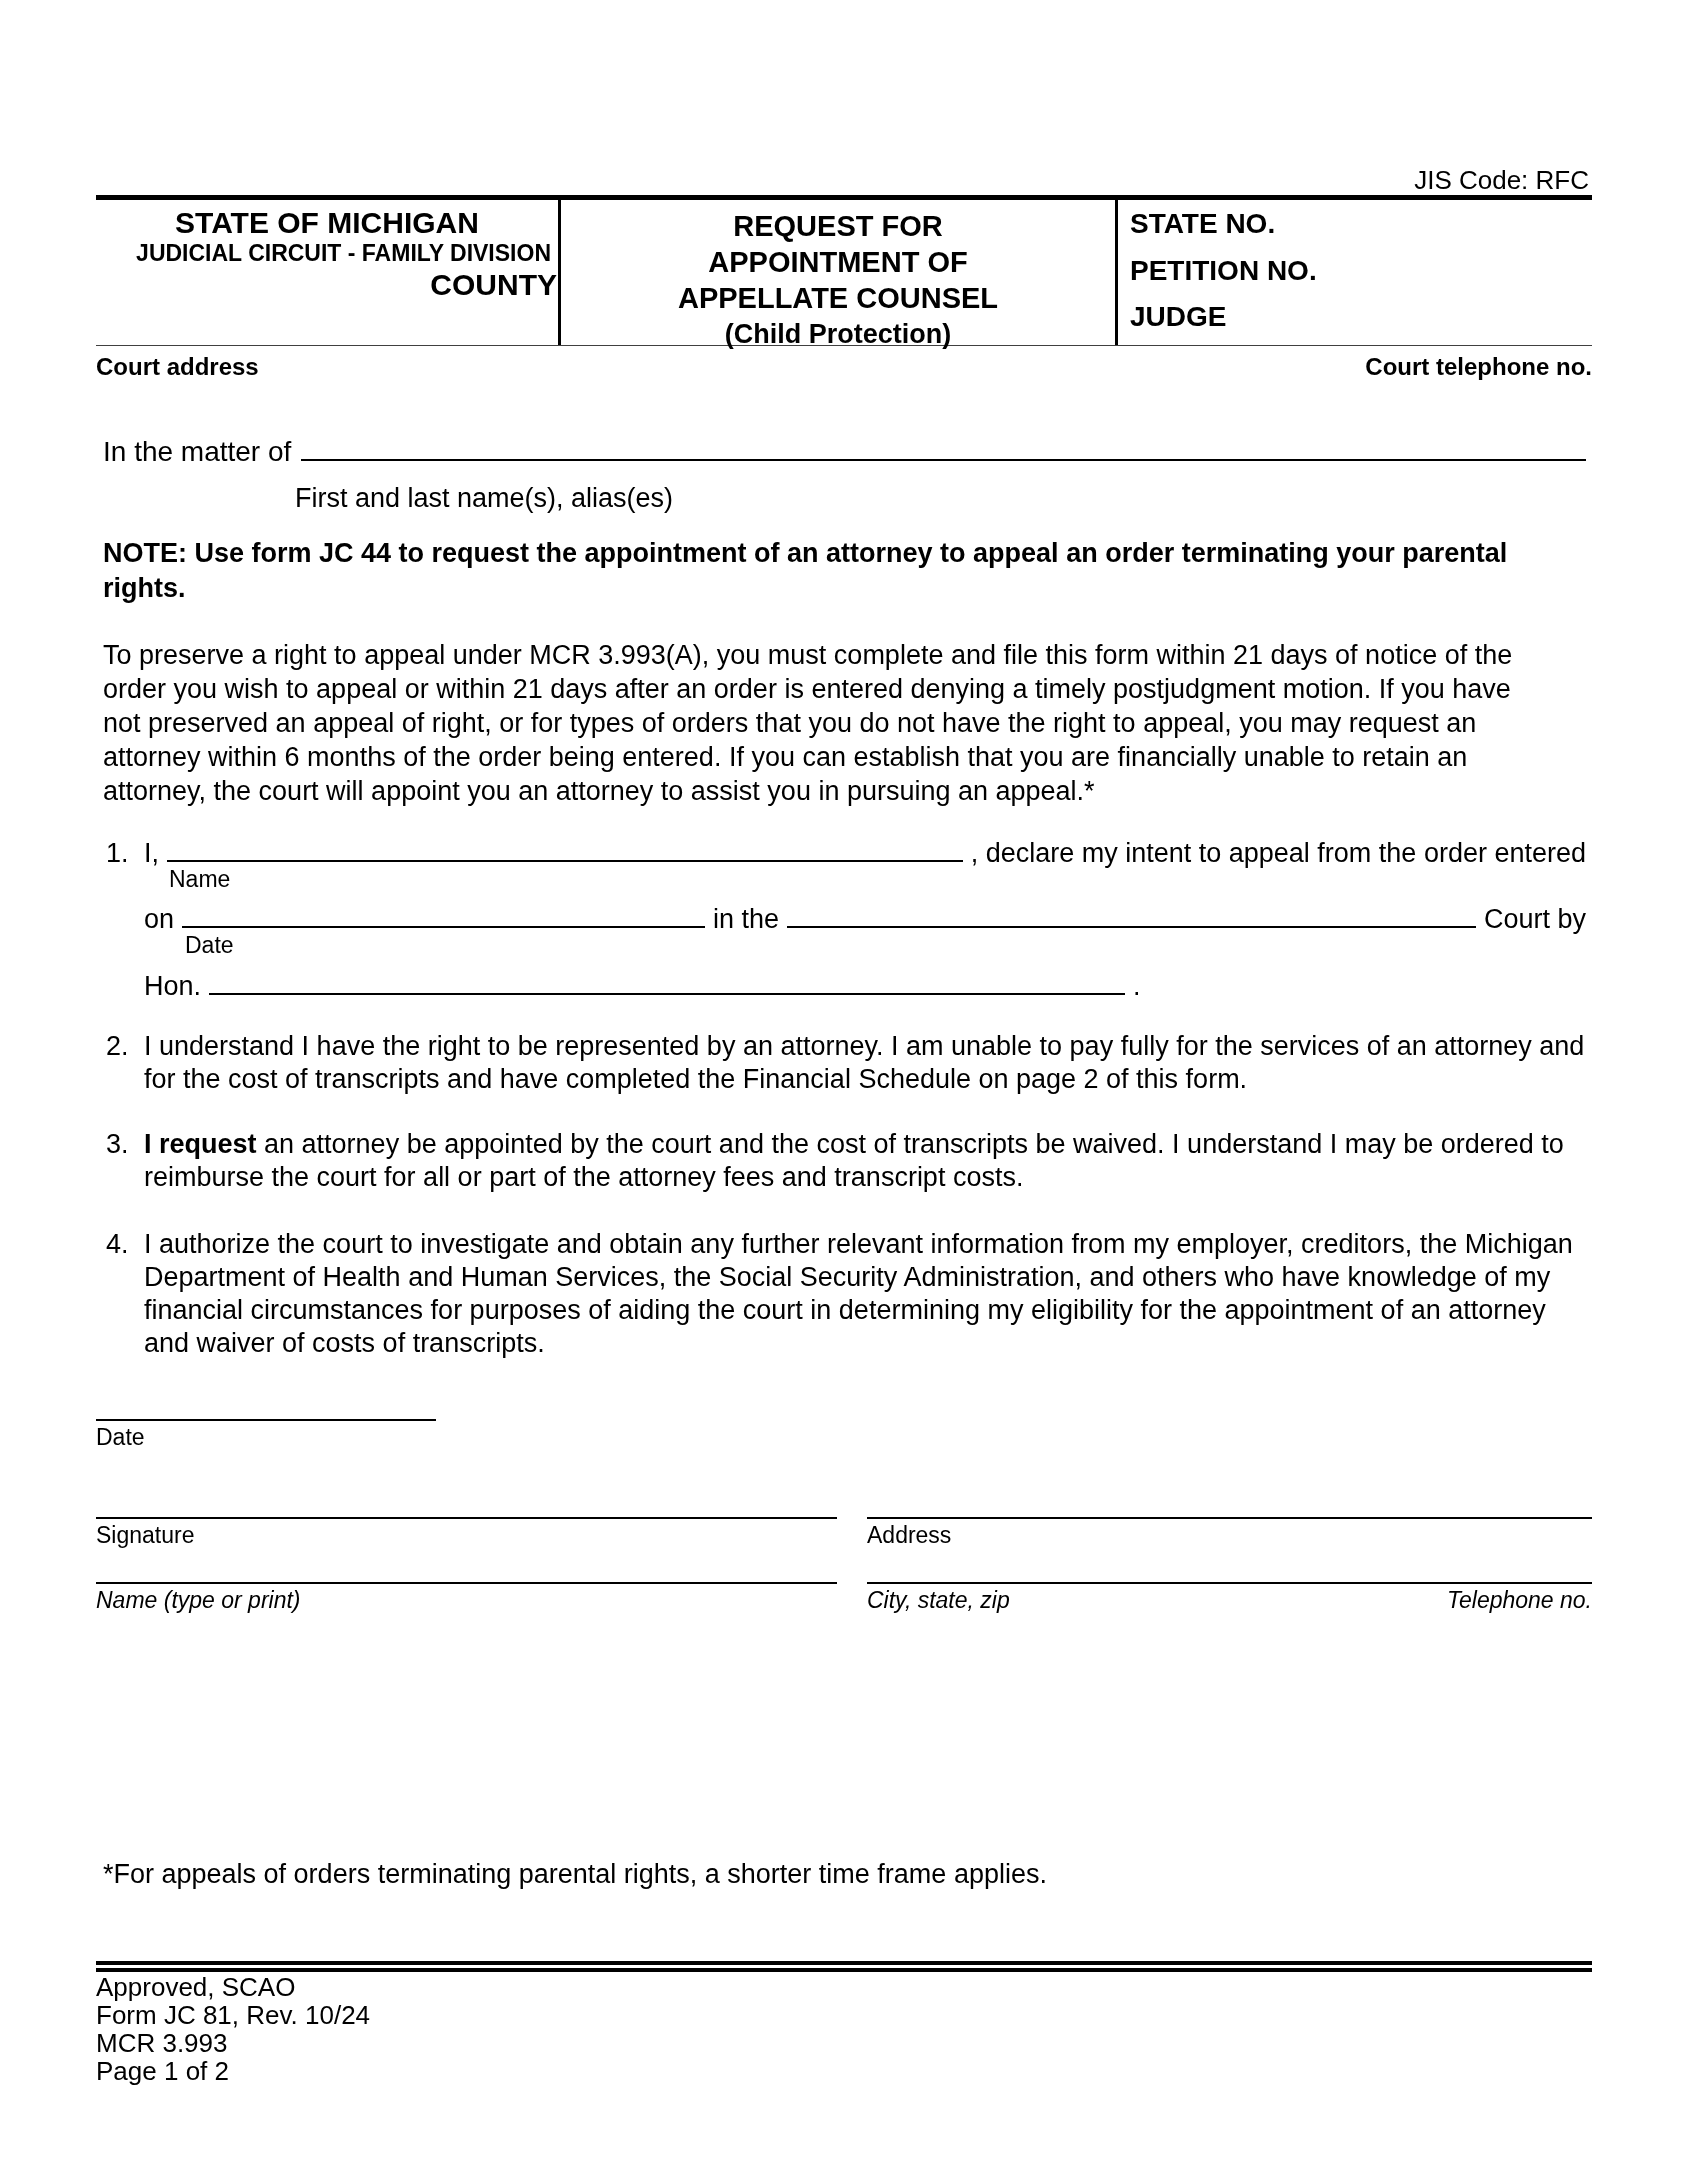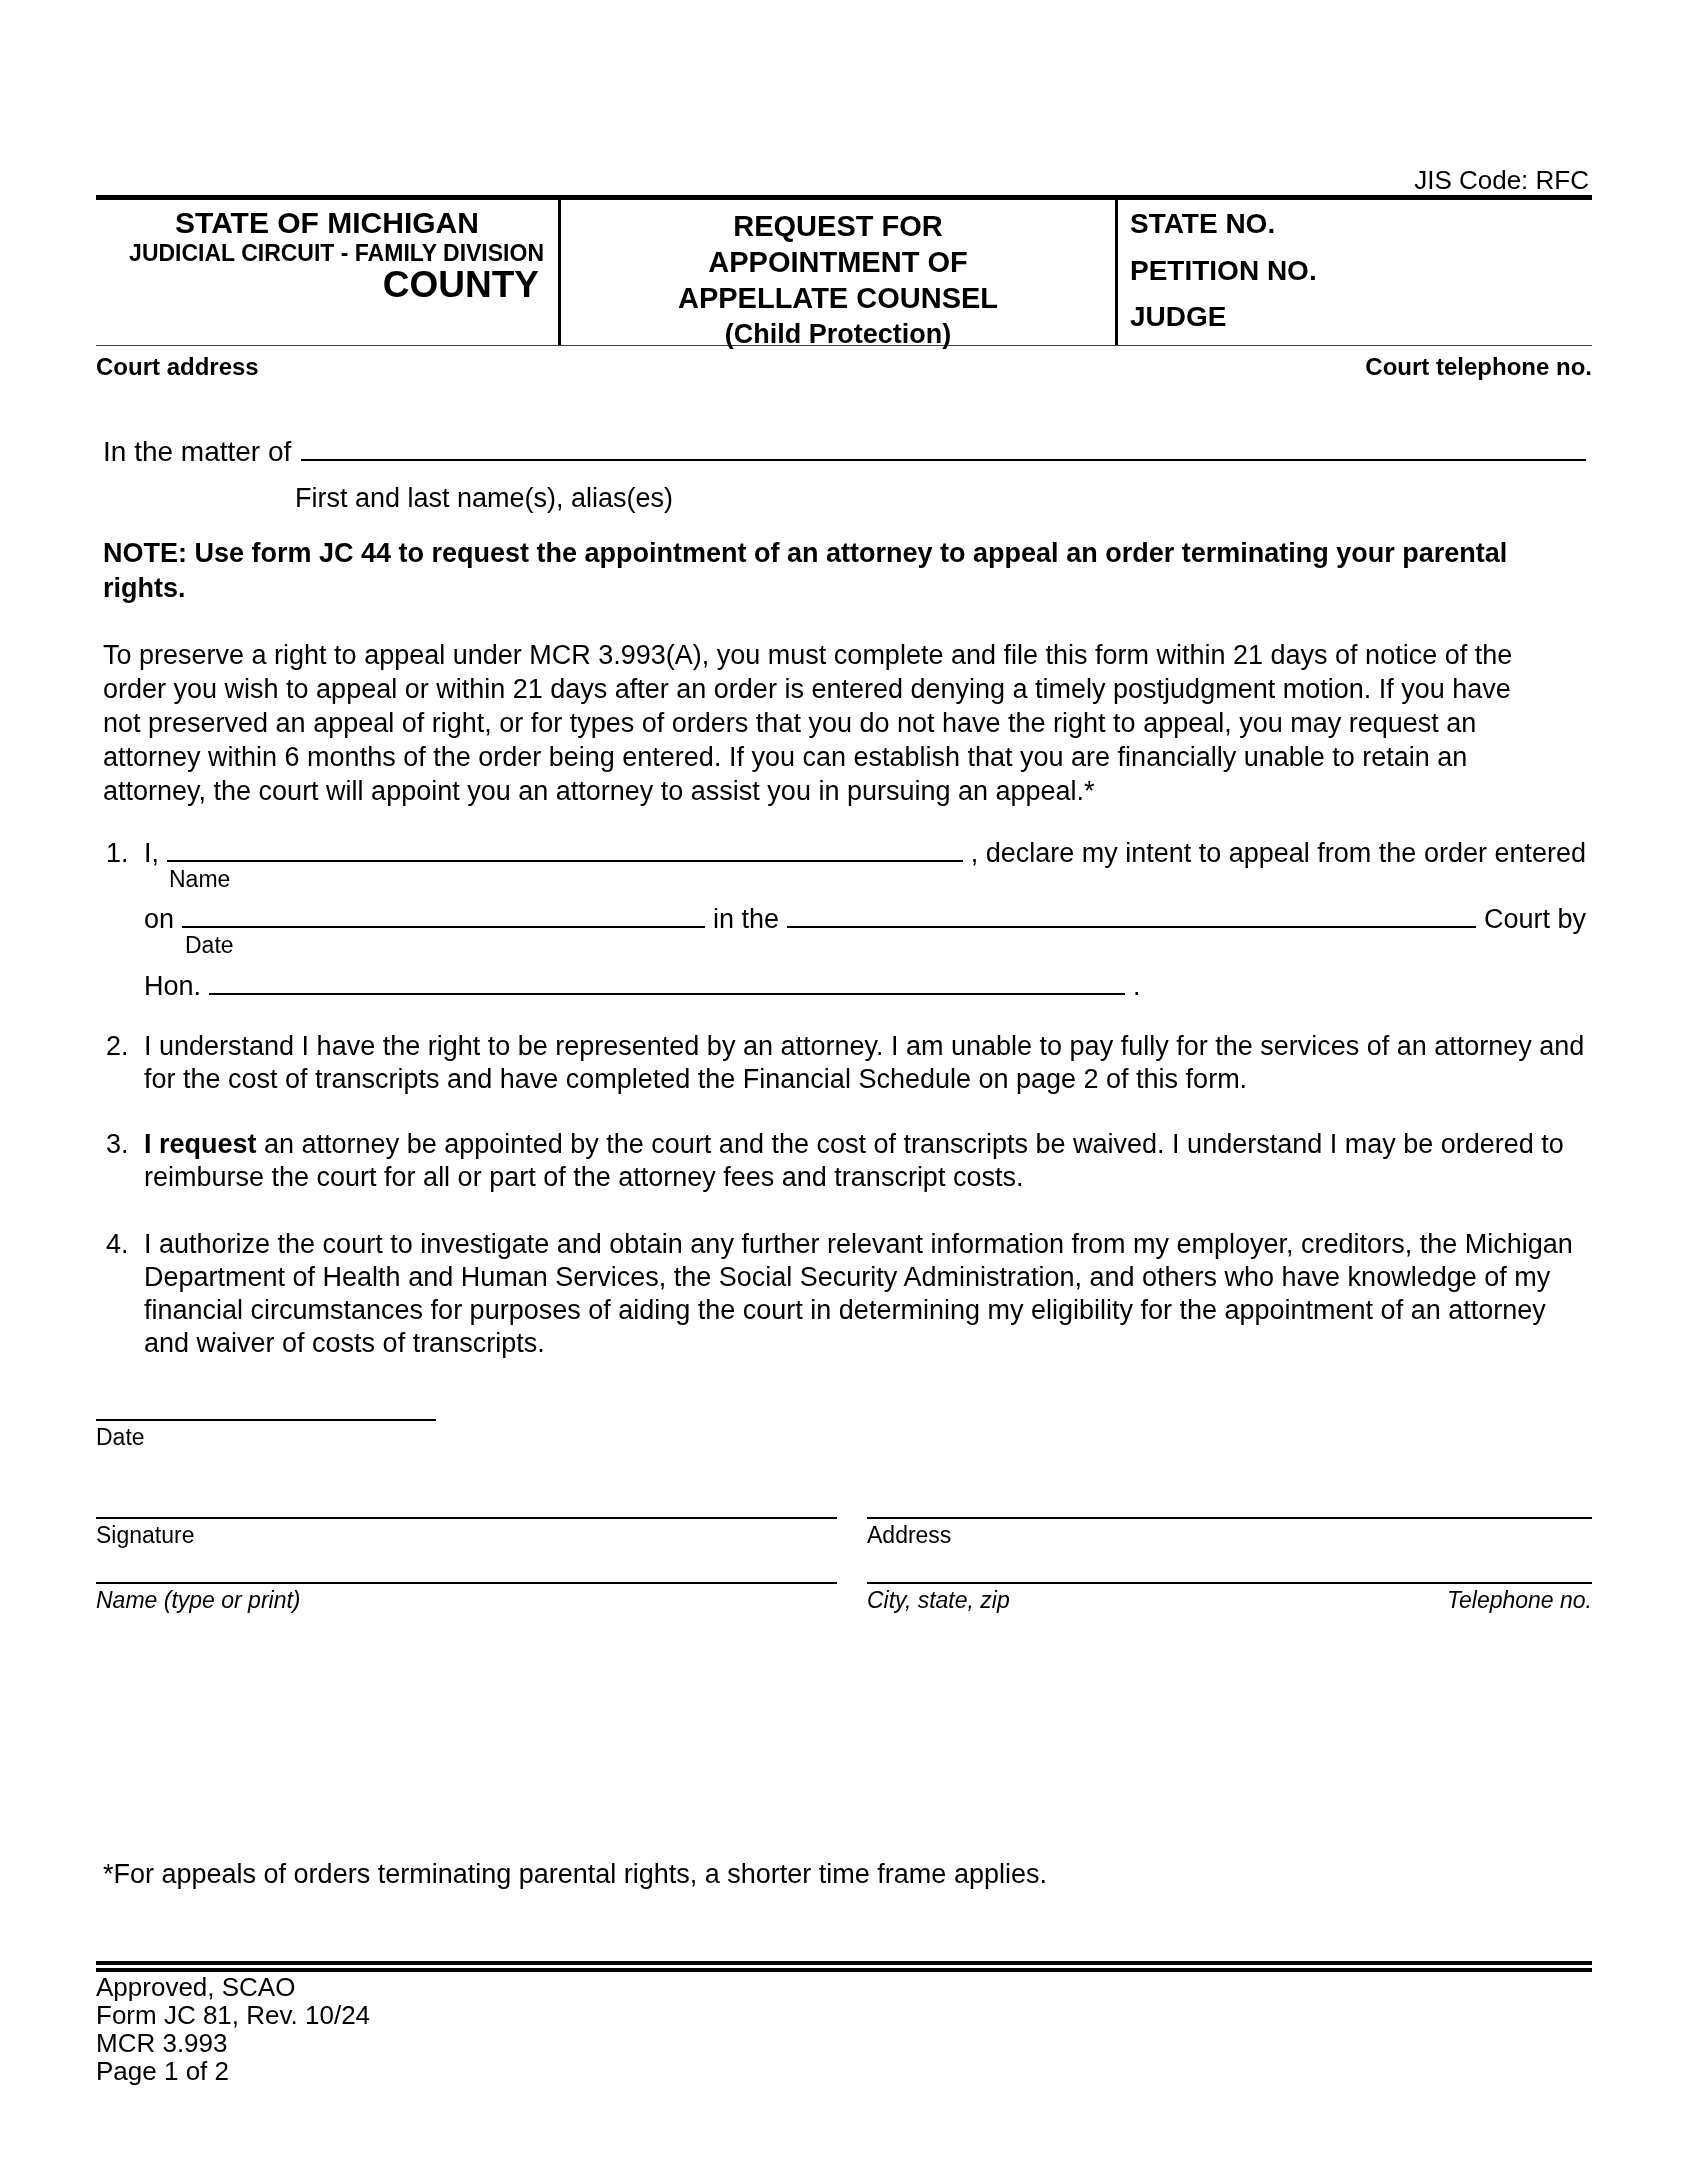--- a/index.html
+++ b/index.html
@@ -15,22 +15,22 @@
   .jis { position:absolute; top:165px; right:94px; font-size:26px; }
 
   
   .hdr {
     position:absolute; left:96px; top:195px; width:1496px; height:145px;
     border-top:5px solid #000; border-bottom:1px solid #404040;
     display:flex; box-sizing:content-box;
   }
   .hdr .c1 { width:465px; border-right:3px solid #000; box-sizing:border-box; padding-top:7px; }
   .c1 .l1 { text-align:center; font-weight:bold; font-size:30px; line-height:32px; }
-  .c1 .l2 { text-align:right; padding-right:14px; font-weight:bold; font-size:23px; line-height:29px; }
-  .c1 .l3 { text-align:right; padding-right:19px; font-weight:bold; font-size:37px; line-height:33px; }
+  .c1 .l2 { text-align:right; padding-right:7px; font-weight:bold; font-size:23px; line-height:29px; }
+  .c1 .l3 { text-align:right; padding-right:1px; font-weight:bold; font-size:30px; line-height:33px; }
   .hdr .c2 { width:557px; border-right:3px solid #000; box-sizing:border-box; text-align:center; padding-top:8px; }
   .c2 .t  { font-weight:bold; font-size:29px; line-height:36px; }
   .c2 .t4 { font-weight:bold; font-size:27px; line-height:36px; }
   .hdr .c3 { flex:1; padding:8px 0 12px 12px; display:flex; flex-direction:column; justify-content:space-between; font-weight:bold; font-size:28px; }
 
   .addr-row { position:absolute; left:96px; top:353px; width:1496px; display:flex; justify-content:space-between; font-weight:bold; font-size:24px; }
 
   
   .blank { border-bottom:2px solid #000; margin-bottom:-4px; }
   .grow  { flex:1; }

